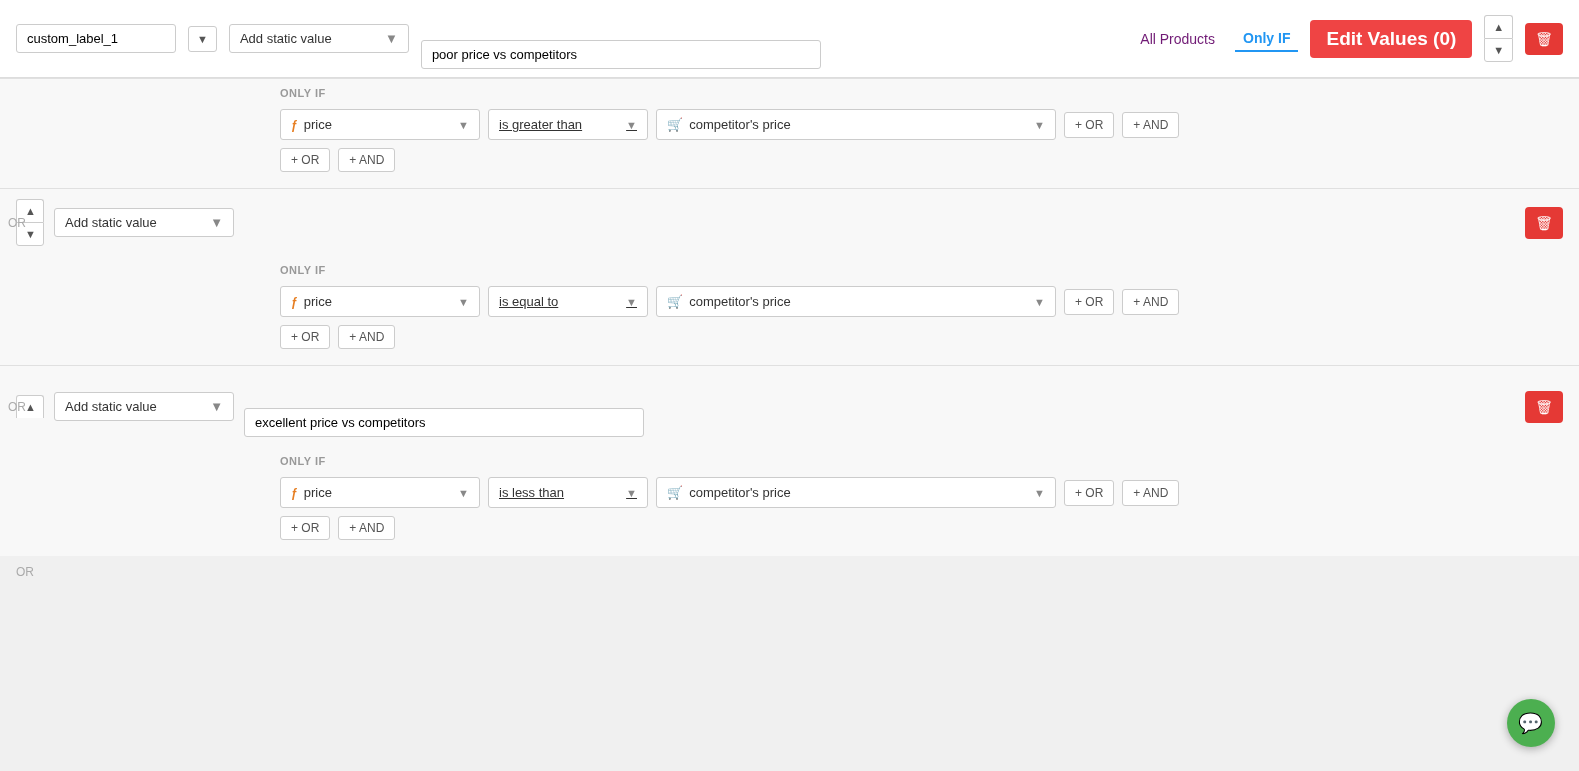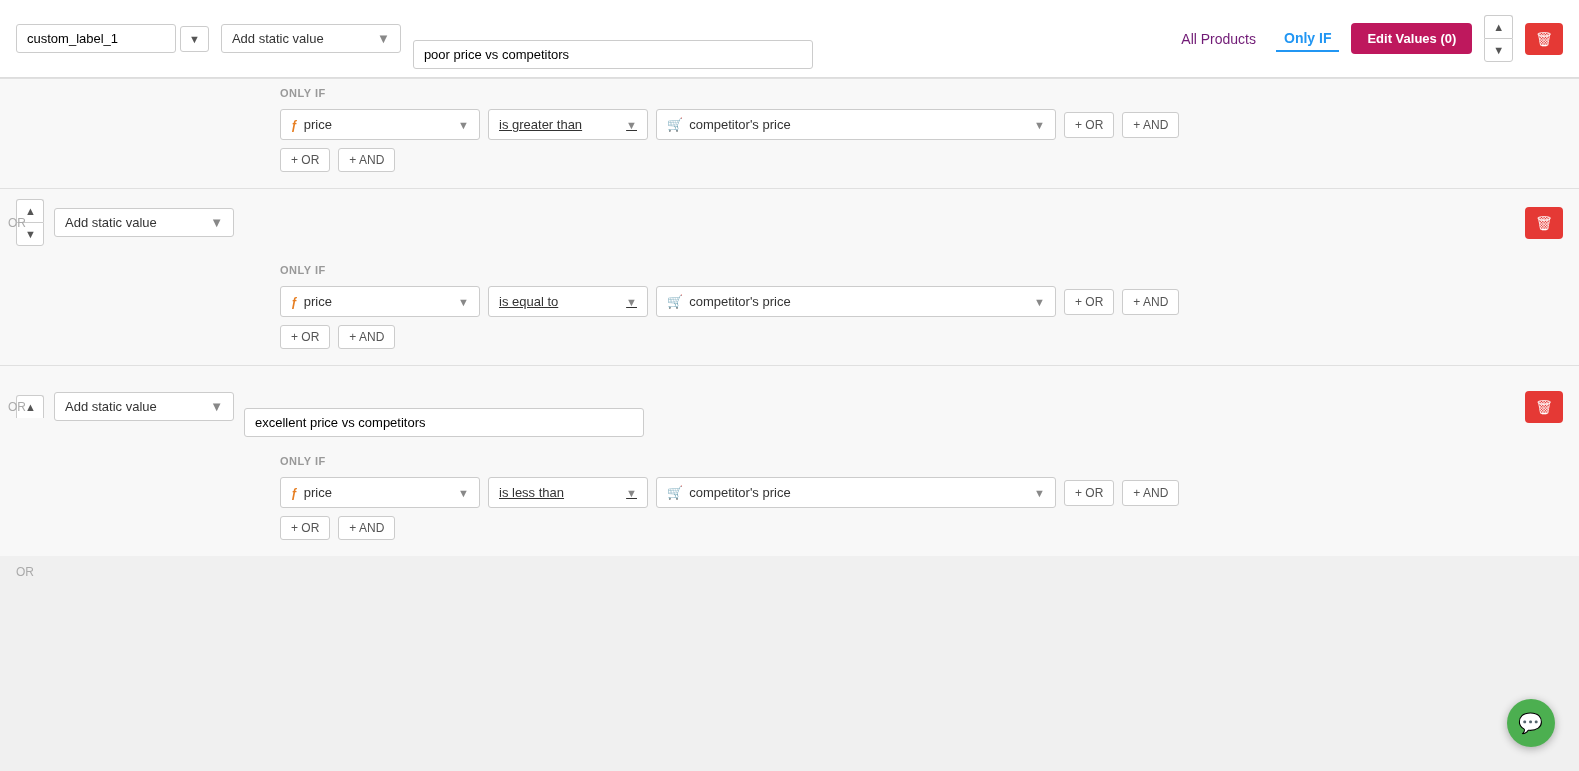--- a/index.html
+++ b/index.html
@@ -53,26 +53,26 @@
       padding: 6px 10px;
       font-size: 13px;
       background: #fff;
       width: 400px;
       margin-top: 32px;
     }
     .spacer { flex: 1; }
     .tab-all-products { font-size: 14px; font-weight: 500; color: #701a75; cursor: pointer; padding: 4px 8px; }
     .tab-only-if { font-size: 14px; font-weight: 600; color: #2196f3; border-bottom: 2px solid #2196f3; cursor: pointer; padding: 4px 8px; }
     .edit-values-btn {
-      background: #be185d;
+      background: #ef4444;
       color: #fff;
       border: none;
       border-radius: 4px;
       padding: 8px 16px;
-      font-size: 13px;
+      font-size: 19px;
       font-weight: 600;
       cursor: pointer;
     }
     .up-btn, .down-btn {
       border: 1px solid #ccc;
       background: #fff;
       padding: 5px 8px;
       cursor: pointer;
       font-size: 11px;
       color: #555;
@@ -160,21 +160,21 @@
       justify-content: center;
       cursor: pointer;
       color: white;
       font-size: 20px;
       box-shadow: 0 2px 8px rgba(0,0,0,0.3);
     }
 
     .header-label-box {
       display: flex;
       align-items: center;
-      gap: 4px;
+      gap: 12px;
     }
 
     .row-block {
       background: #f8f8f8;
       border-top: 1px solid #e0e0e0;
     }
 
     .row-top {
       display: flex;
       align-items: center;

